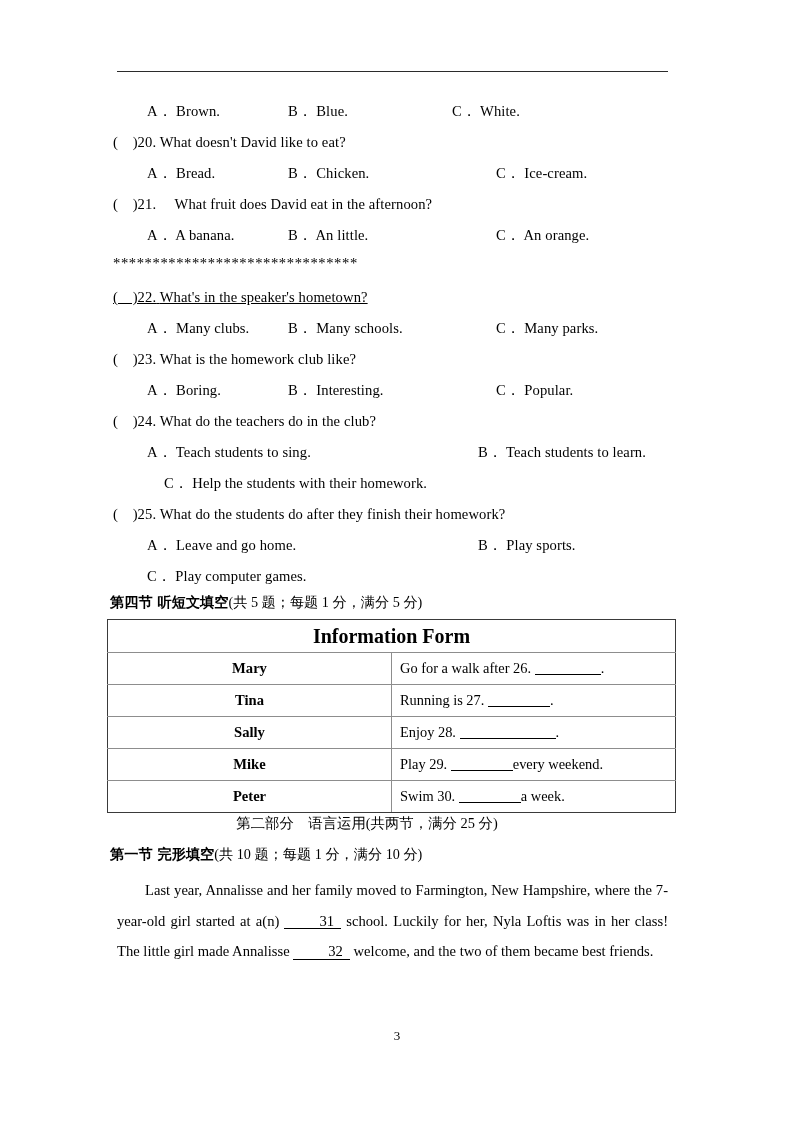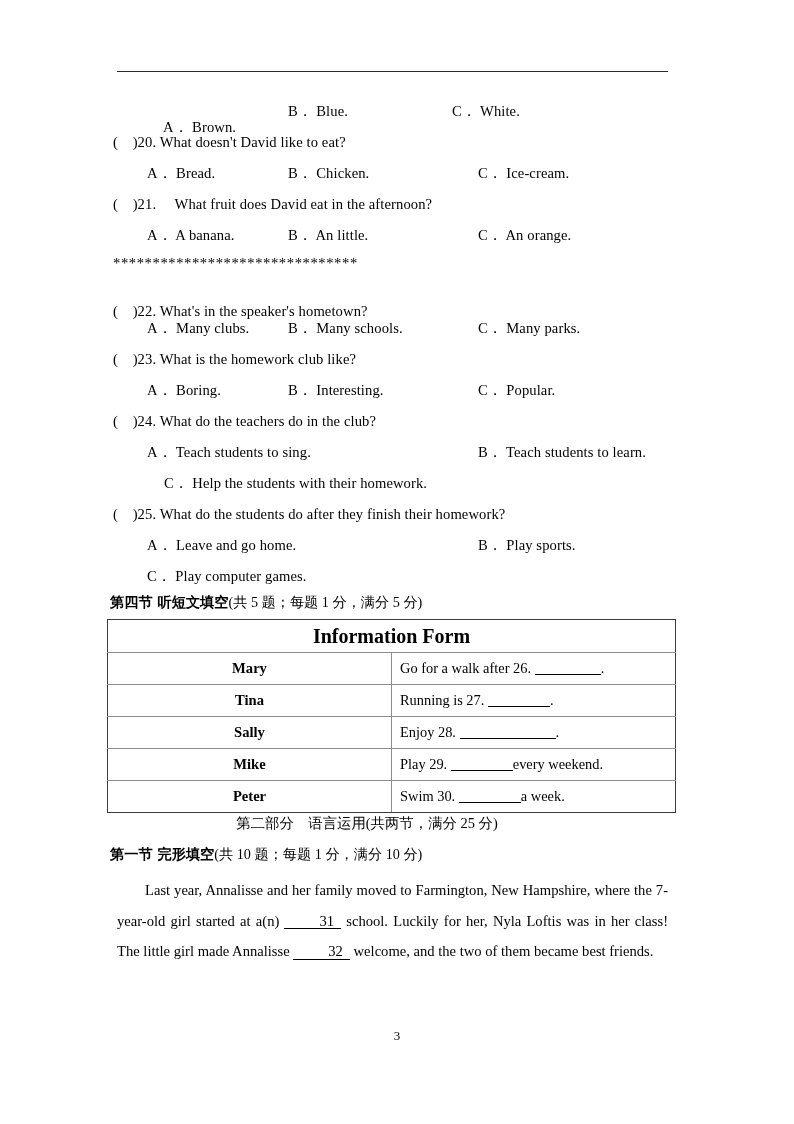--- a/index.html
+++ b/index.html
@@ -39,21 +39,21 @@
     font-size: 14.6px;
     line-height: 1.0;
     white-space: pre;
     letter-spacing: 0.1px;
   }
 
   .q-line { left: 113px; }
   .colA { left: 147px; }
   .colB { left: 288px; }
   .colC-narrow { left: 452px; }
-  .colC { left: 478px; }
+  .colC { left: 496px; }
   .colB-wide { left: 478px; }
 
   .stars {
     position: absolute;
     left: 113px;
     font-size: 14.6px;
     letter-spacing: 0.6px;
     white-space: pre;
     font-family: "Liberation Serif", "DejaVu Serif", serif;
   }
@@ -155,37 +155,37 @@
     font-family: "Liberation Serif", "DejaVu Serif", serif;
   }
 </style>
 </head>
 <body>
 
 <div class="page">
 
   <div class="top-rule"></div>
 
-  <div class="line colA" style="top:120px;margin-left:16px;"><span>A．</span> <span>Brown.</span></div>
+  <div class="line colA" style="top:104px;"><span>A．</span> <span>Brown.</span></div>
   <div class="line colB" style="top:104px;"><span>B．</span> <span>Blue.</span></div>
   <div class="line colC-narrow" style="top:104px;"><span>C．</span> <span>White.</span></div>
 
   <div class="line q-line" style="top:135px;"><span>(　)20.</span> <span>What doesn't David like to eat?</span></div>
   <div class="line colA" style="top:166px;"><span>A．</span> <span>Bread.</span></div>
   <div class="line colB" style="top:166px;"><span>B．</span> <span>Chicken.</span></div>
   <div class="line colC" style="top:166px;"><span>C．</span> <span>Ice-cream.</span></div>
 
   <div class="line q-line" style="top:197px;"><span>(　)21.</span> <span>　What fruit does David eat in the afternoon?</span></div>
   <div class="line colA" style="top:228px;"><span>A．</span> <span>A banana.</span></div>
   <div class="line colB" style="top:228px;"><span>B．</span> <span>An little.</span></div>
   <div class="line colC" style="top:228px;"><span>C．</span> <span>An orange.</span></div>
 
   <div class="stars" style="top:255px;">*******************************</div>
 
-  <div class="line q-line" style="top:304px;"><span>(　)22.</span> <span>What's in the speaker's hometown?</span></div>
+  <div class="line q-line" style="top:290px;text-decoration:underline;"><span>(　)22.</span> <span>What's in the speaker's hometown?</span></div>
   <div class="line colA" style="top:321px;"><span>A．</span> <span>Many clubs.</span></div>
   <div class="line colB" style="top:321px;"><span>B．</span> <span>Many schools.</span></div>
   <div class="line colC" style="top:321px;"><span>C．</span> <span>Many parks.</span></div>
 
   <div class="line q-line" style="top:352px;"><span>(　)23.</span> <span>What is the homework club like?</span></div>
   <div class="line colA" style="top:383px;"><span>A．</span> <span>Boring.</span></div>
   <div class="line colB" style="top:383px;"><span>B．</span> <span>Interesting.</span></div>
   <div class="line colC" style="top:383px;"><span>C．</span> <span>Popular.</span></div>
 
   <div class="line q-line" style="top:414px;"><span>(　)24.</span> <span>What do the teachers do in the club?</span></div>

